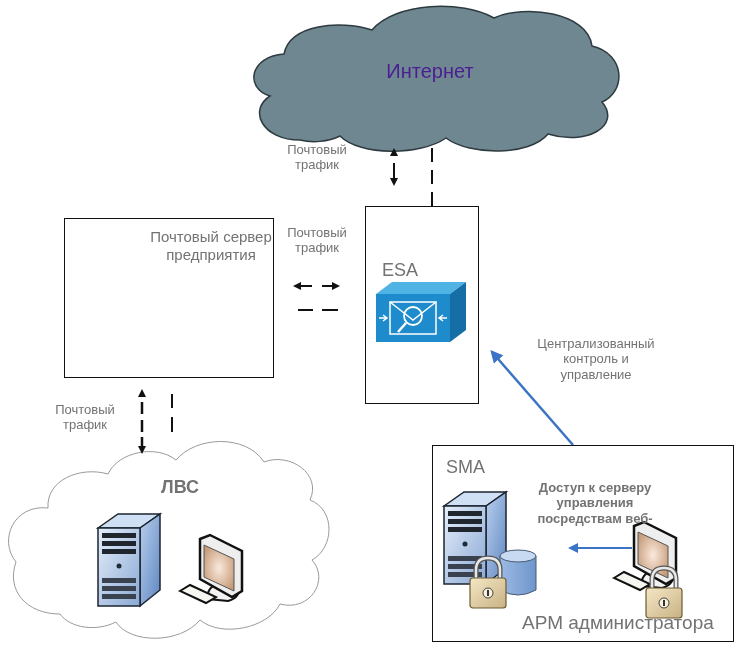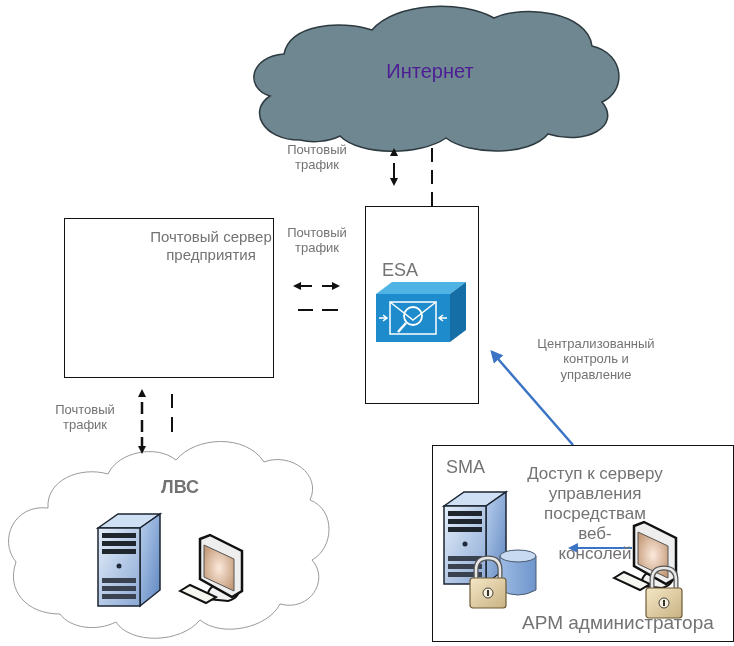--- a/index.html
+++ b/index.html
@@ -153,25 +153,24 @@
 <div class="lbl" style="left:64px; top:228px; width:210px; font-size:15px;margin-left:42px;">
   <div>Почтовый сервер</div>
   <div>предприятия</div>
 </div>
 
 <div class="box" style="left:365px; top:206px; width:114px; height:198px; background:transparent;"></div>
 <div class="lbl" style="left:382px; top:224px; font-size:18px;margin-top:36px;">ESA</div>
 
 <div class="box" style="left:432px; top:445px; width:302px; height:197px; background:transparent;"></div>
 <div class="lbl" style="left:446px; top:457px; font-size:18px;">SMA</div>
-<div class="lbl" style="left:526px; top:464px; width:138px; font-size:17px;">
+<div class="lbl" style="left:526px; top:480px; width:138px; font-size:13px;font-weight:bold;">
   <div>Доступ к серверу</div>
   <div>управления</div>
   <div>посредствам веб-</div>
-  <div>консолей</div>
 </div>
 <div class="lbl" style="left:522px; top:612px; font-size:19px; white-space:nowrap;">АРМ администратора</div>
 
 <div class="lbl" style="left:370px; top:60px; width:120px; font-size:20px; color:#4c1d95;">Интернет</div>
 <div class="lbl" style="left:150px; top:477px; width:60px; font-size:18px; font-weight:bold;text-align:center;">ЛВС</div>
 
 <div class="lbl" style="left:270px; top:142px; width:94px; font-size:13px;">
   <div>Почтовый</div>
   <div>трафик</div>
 </div>

